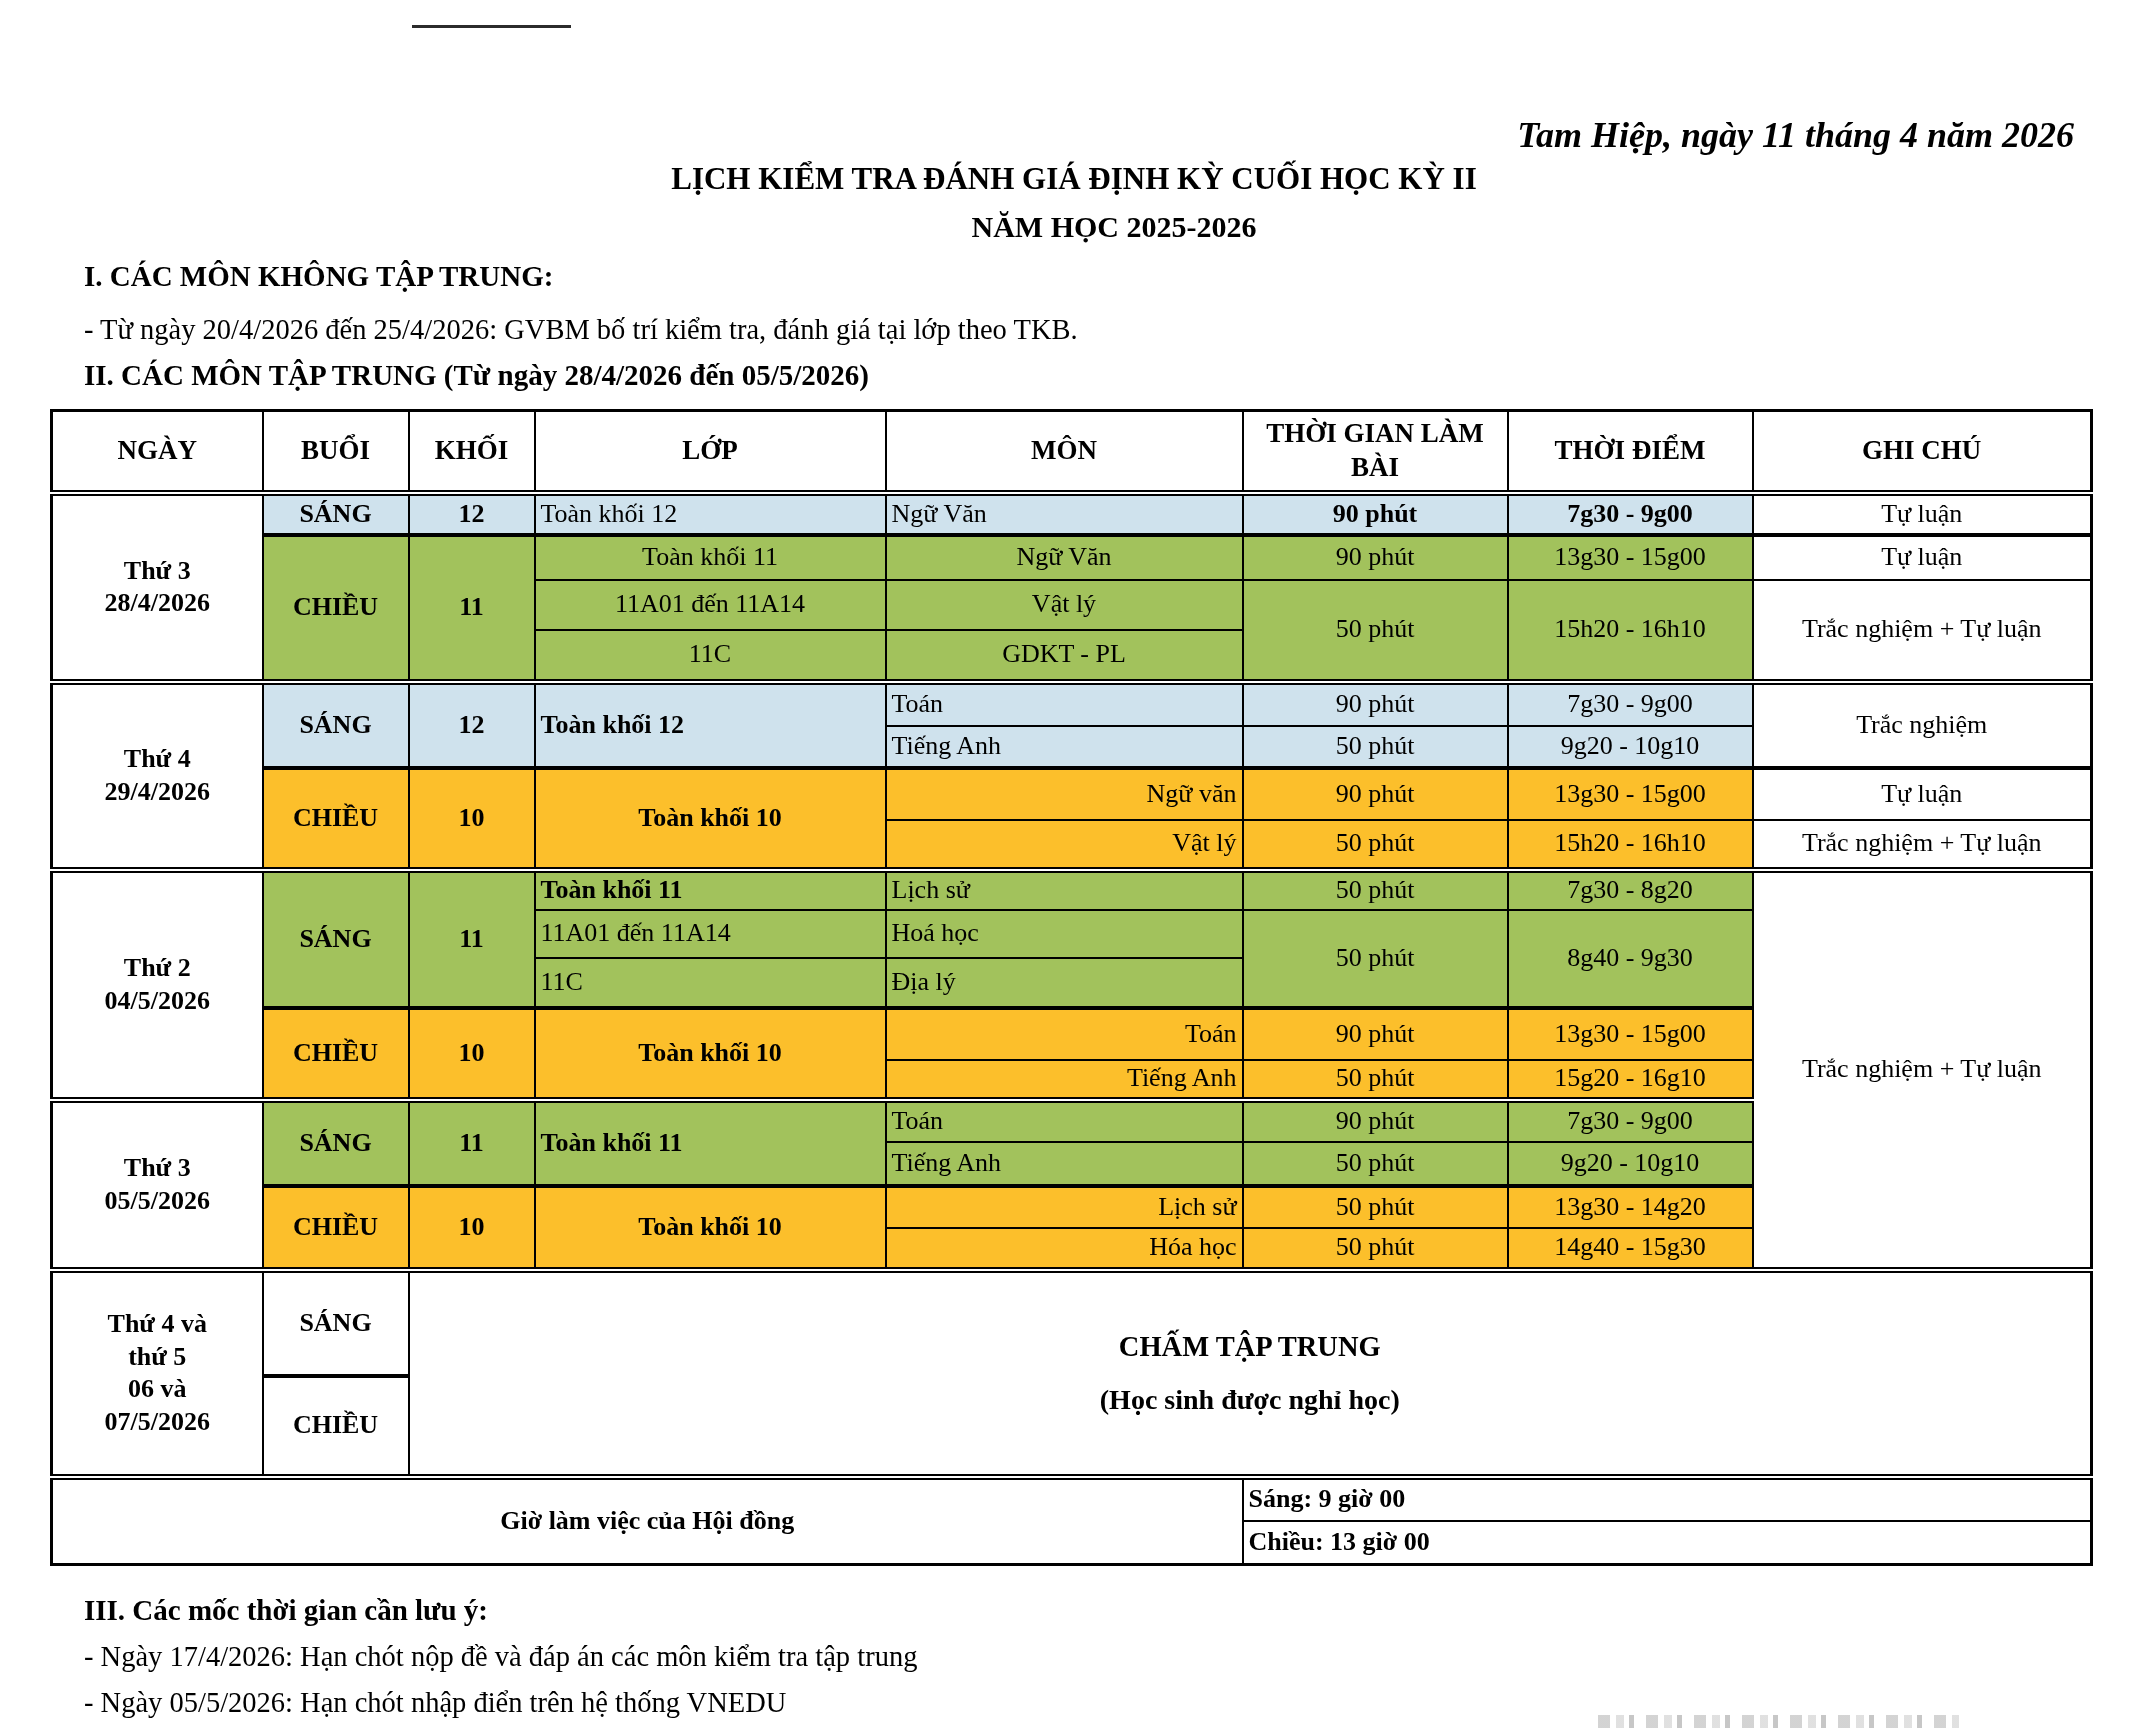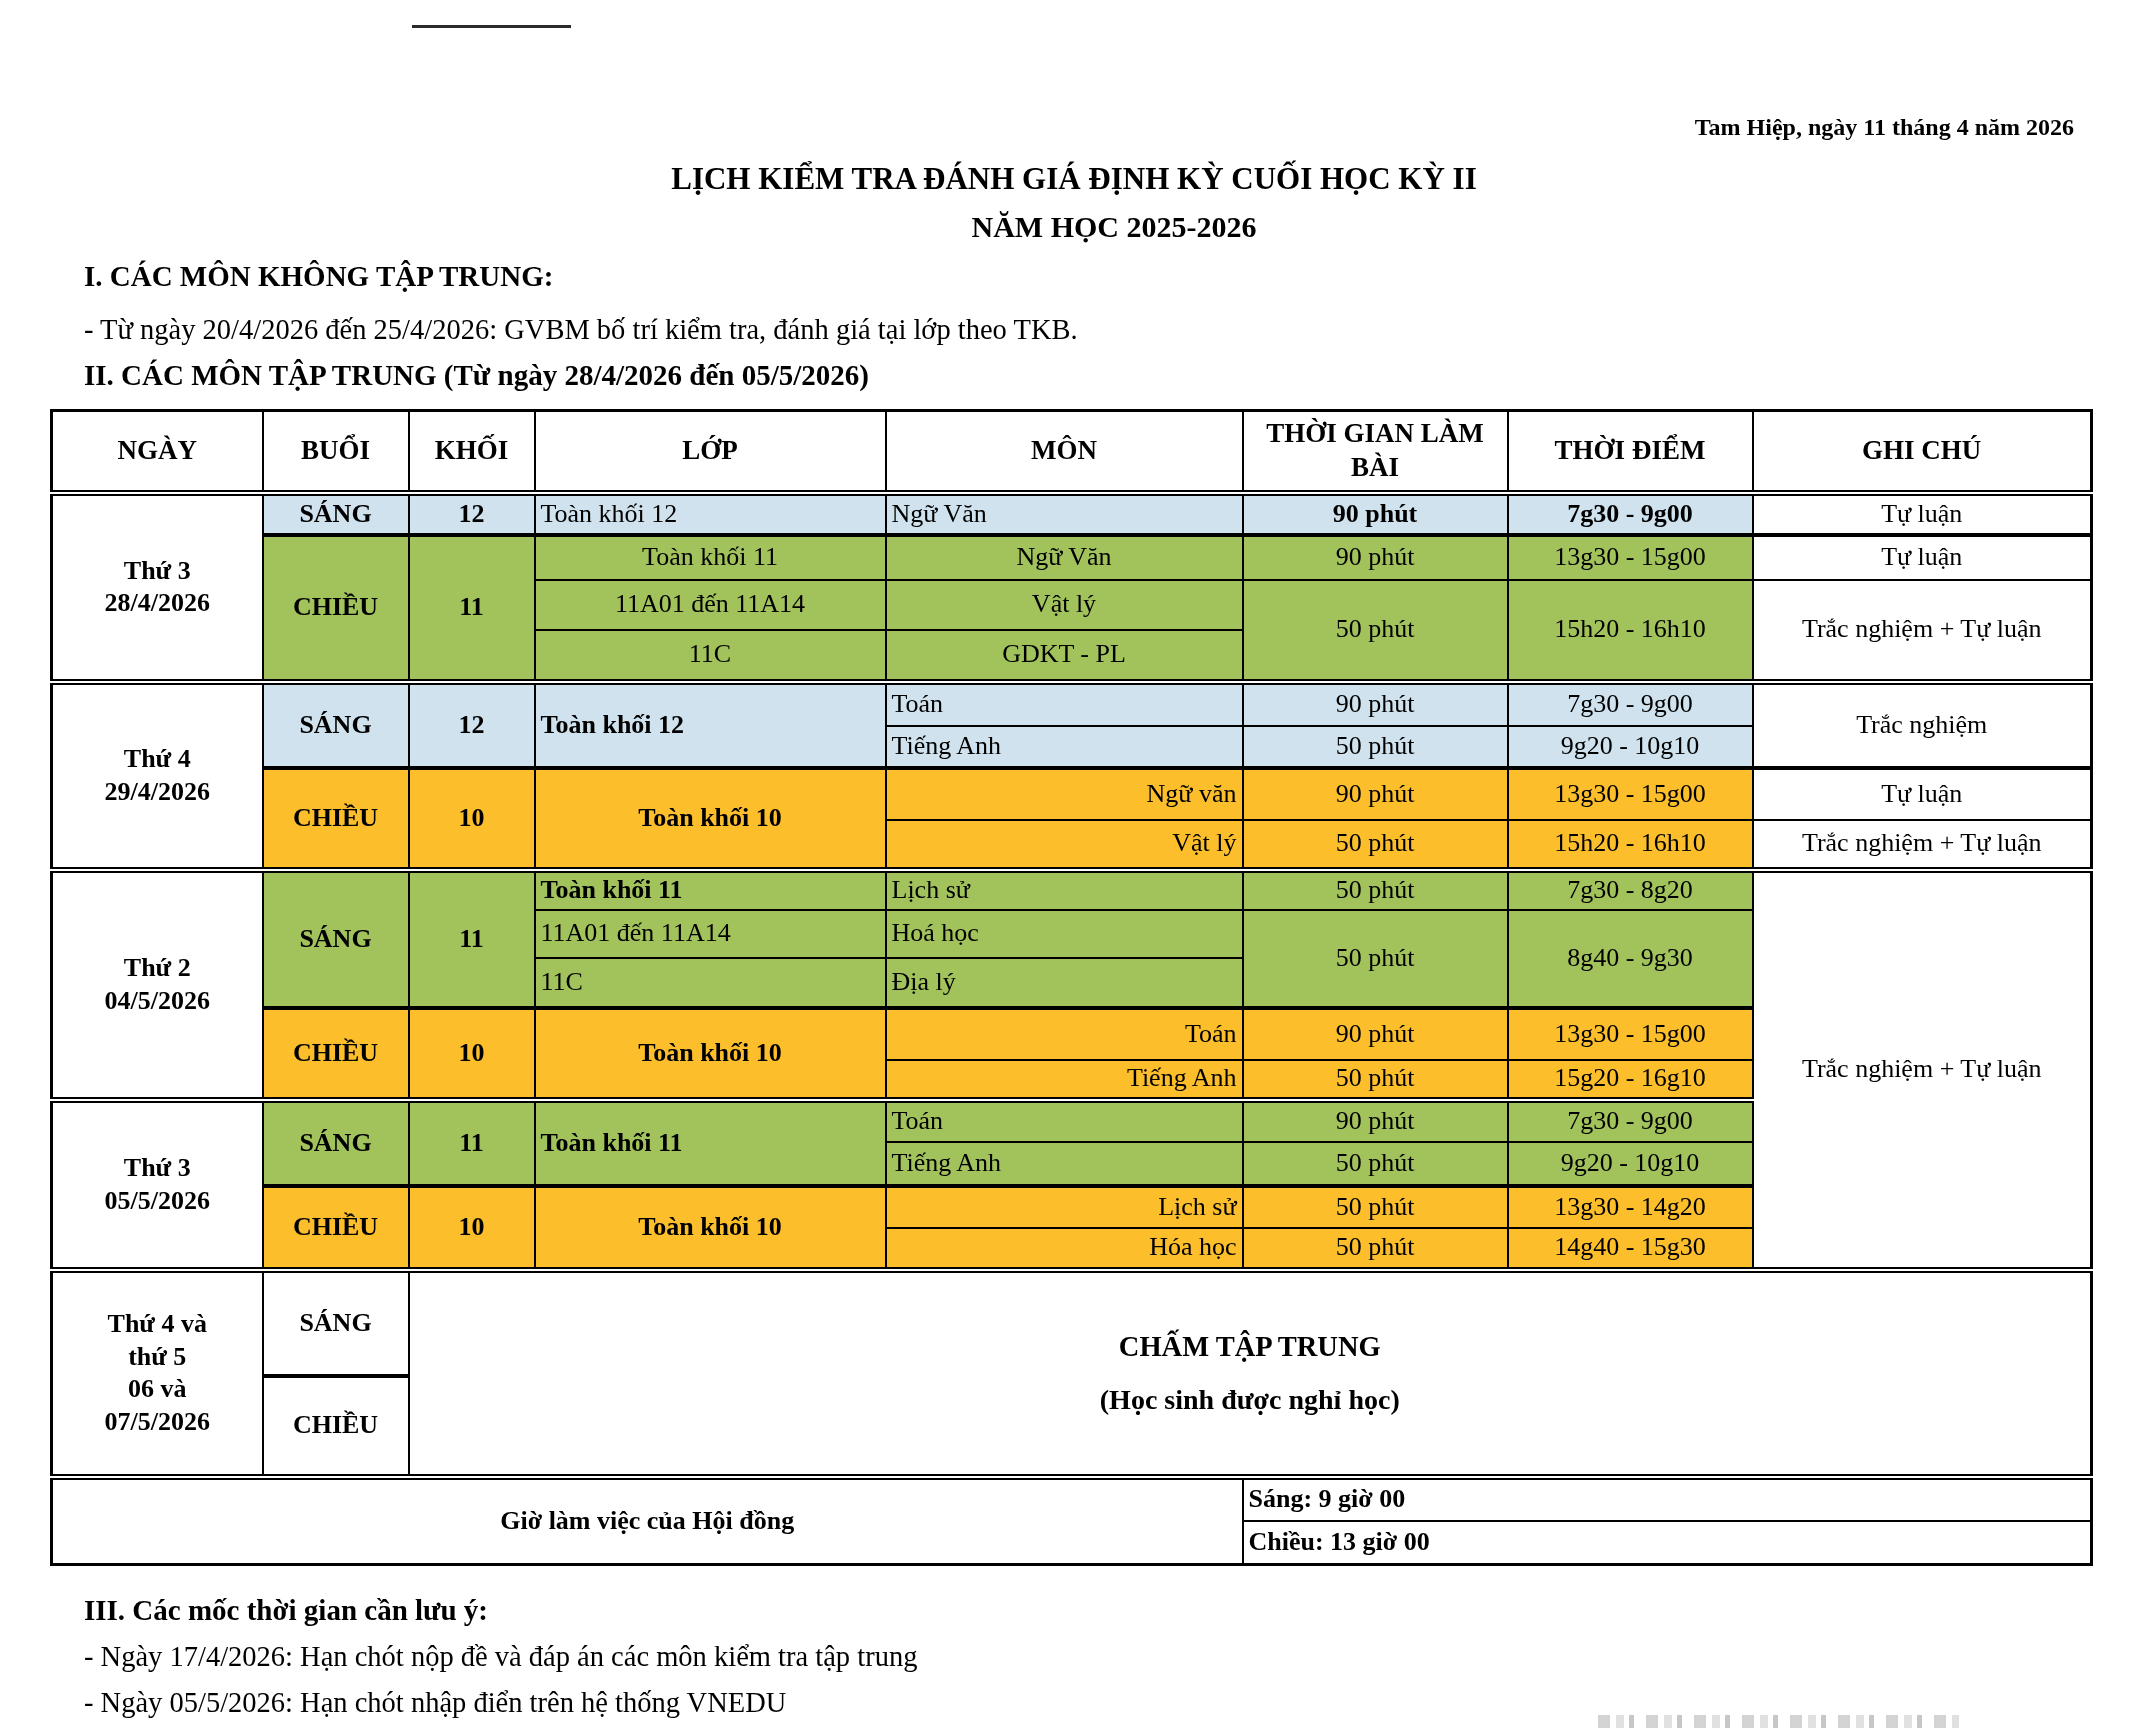--- a/index.html
+++ b/index.html
@@ -8,21 +8,21 @@
     background:#ffffff; color:#000;
     font-family:"Liberation Serif", serif;
   }
   .abs { position:absolute; }
 
   
   .dept-block { left:227px; top:17px; width:529px; text-align:center; }
   .dept-line { font-size:28px; letter-spacing:0.8px; }
   .school-line { font-size:29px; font-weight:bold; margin-top:5px; letter-spacing:0.8px; }
   .school-rule { width:159px; height:2.5px; background:#2b2b2b; margin:8.4px auto 0 auto; }
-  .place-date { right:74px; top:114px; font-size:24px; font-weight:bold; }
+  .place-date { right:74px; top:114px; font-size:36px; font-style:italic; font-weight:bold; }
   .title1 { left:0; top:161px; width:2148px; text-align:center; font-size:31px; font-weight:bold; }
   .title2 { left:0; top:210px; width:2148px; text-align:center; font-size:30px; font-weight:bold;padding-left:40px; }
 
   .sec-head { font-size:29px; font-weight:bold; }
   .sec-body { font-size:28.5px; }
   .s1h { left:84px; top:260px; }
   .s1b { left:84px; top:314px; }
   .s2h { left:84px; top:359px; }
   .s3h { left:84px; top:1594px; }
   .s3i1 { left:84px; top:1641px; }

